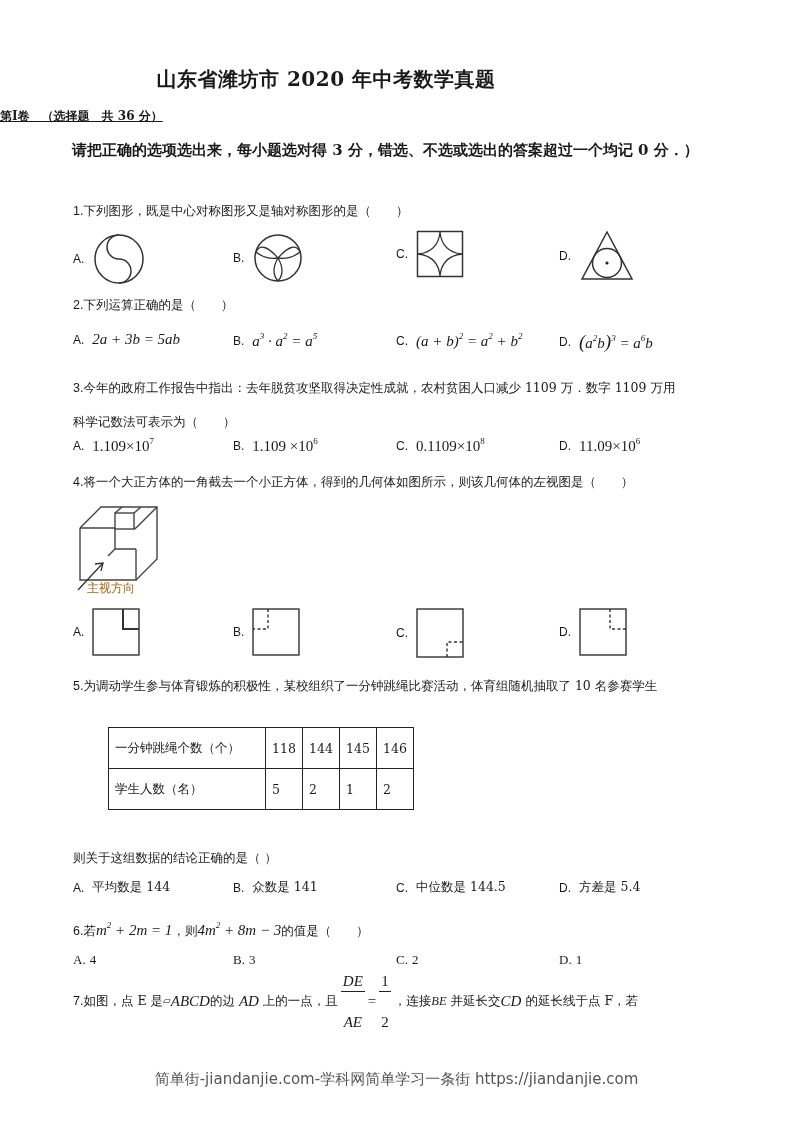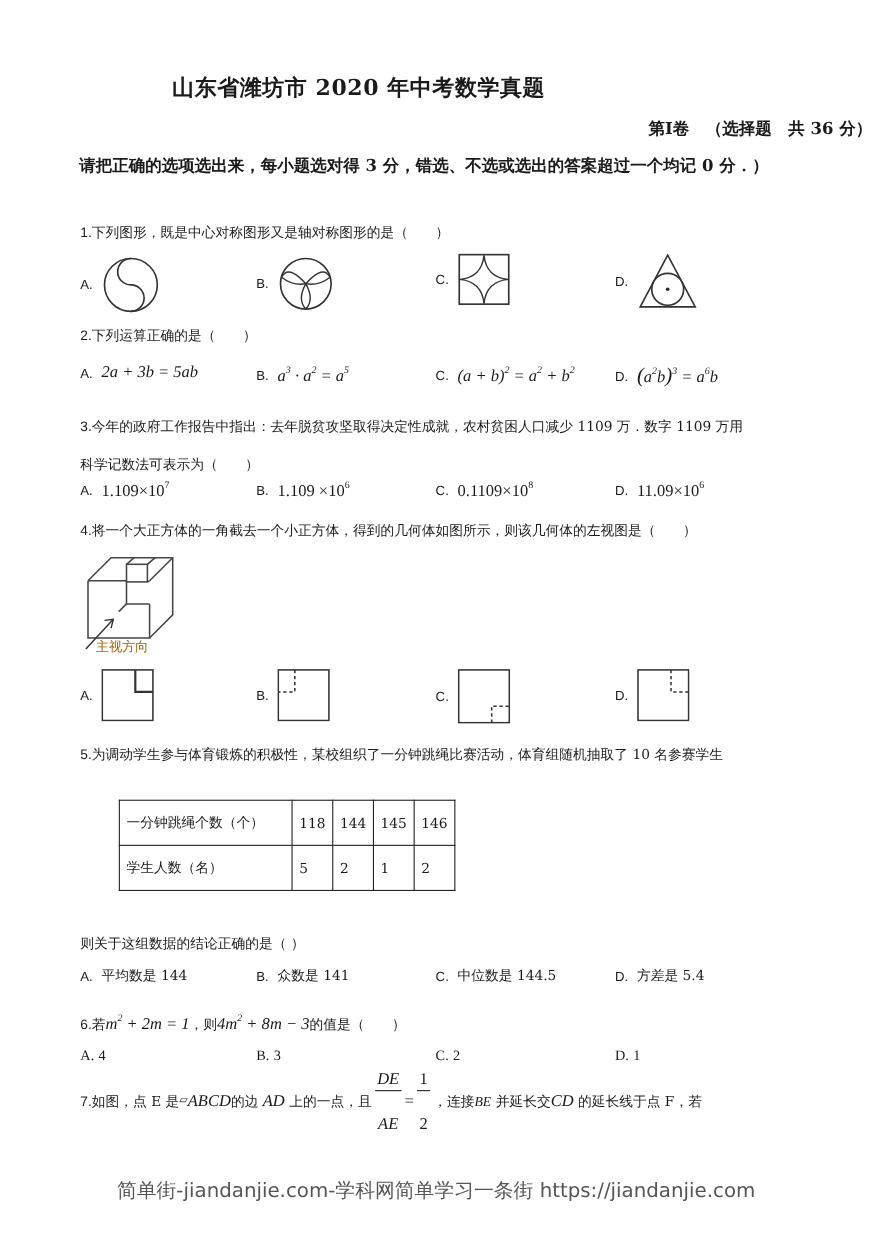--- a/index.html
+++ b/index.html
@@ -1,31 +1,31 @@
 <!DOCTYPE html>
 <html><head>
 <meta charset="utf-8">
 <style>
   html, body { margin: 0; padding: 0; background: #ffffff; }
   body { width: 793px; height: 1122px; position: relative; overflow: hidden;
          font-family: "DejaVu Serif", "Liberation Serif", serif; color: #1a1a1a; }
   .abs { position: absolute; }
   .title { left: 0; width: 652px; top: 66px; text-align: center; font-size: 20px; font-weight: bold; letter-spacing: 0.5px; }
-  .subtitle { left: 0; width: 793px; top: 108px; text-align: right; font-size: 15px; font-weight: bold; }
+  .subtitle { left: 0; width: 793px; top: 108px; text-align: left; font-size: 12px; font-weight: bold; text-decoration: underline; }
   .section { left: 72px; width: 660px; font-size: 15px; font-weight: bold; line-height: 30px; }
   .q { left: 73px; font-size: 12.5px; line-height: 20px; white-space: nowrap; }
   .qnum { font-family: "Liberation Sans", sans-serif; }
   .opt { font-size: 12.5px; white-space: nowrap; display: flex; align-items: center; }
   .opt .lbl { font-family: "Liberation Sans", sans-serif; font-size: 12px; margin-right: 8px; }
   .math { font-family: "Liberation Serif", serif; font-style: italic; font-size: 15px; }
   .mathn { font-family: "Liberation Serif", serif; font-size: 15px; }
   sup { font-size: 9px; vertical-align: 7px; }
   table.stats { border-collapse: collapse; font-size: 12.5px; }
   table.stats td { border: 1.3px solid #222; height: 40px; padding: 0 6px; }
-  .footer { left: 0; width: 793px; top: 1070px; text-align: center; font-family: "DejaVu Sans", sans-serif; font-size: 18px; color: #555; }
+  .footer { left: 0; width: 793px; top: 1070px; text-align: center; font-family: "DejaVu Sans", sans-serif; font-size: 15px; color: #555; }
   .frac { display: inline-flex; flex-direction: column; align-items: center; vertical-align: middle; margin: 0 3px; font-family: "Liberation Serif", serif; font-style: italic; font-size: 15px; }
   .frac .num { border-bottom: 1px solid #222; padding: 0 2px; line-height: 20px; }
   .frac .den { line-height: 20px; margin-top: 20px; }
   .frac.n { font-style: normal; }
 </style>
 </head>
 <body>
 
 <div class="abs title">山东省潍坊市 2020 年中考数学真题</div>
 <div class="abs subtitle">第Ⅰ卷　（选择题　共 36 分）</div>

